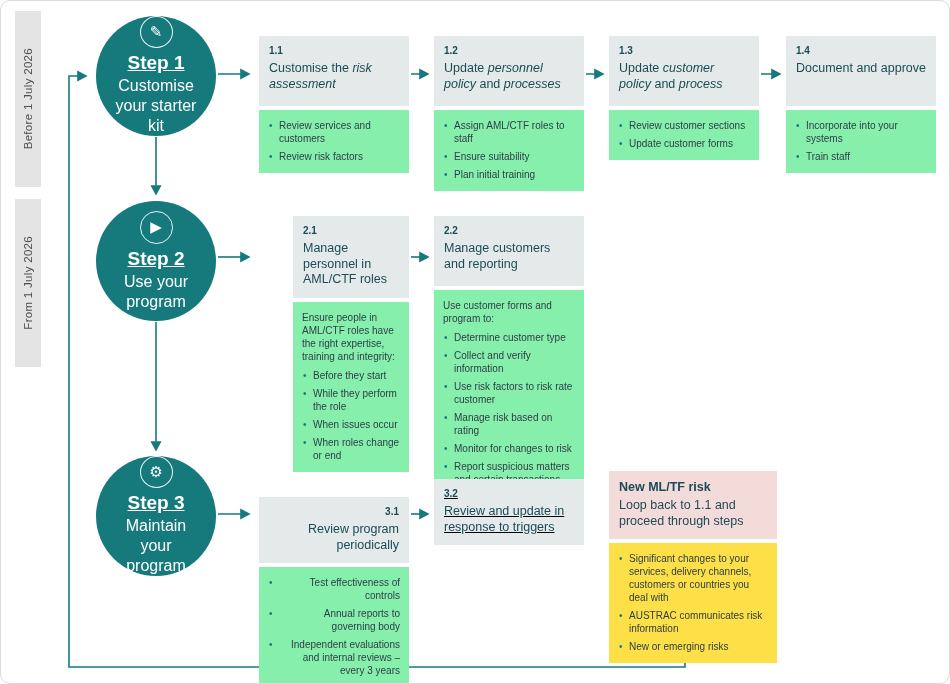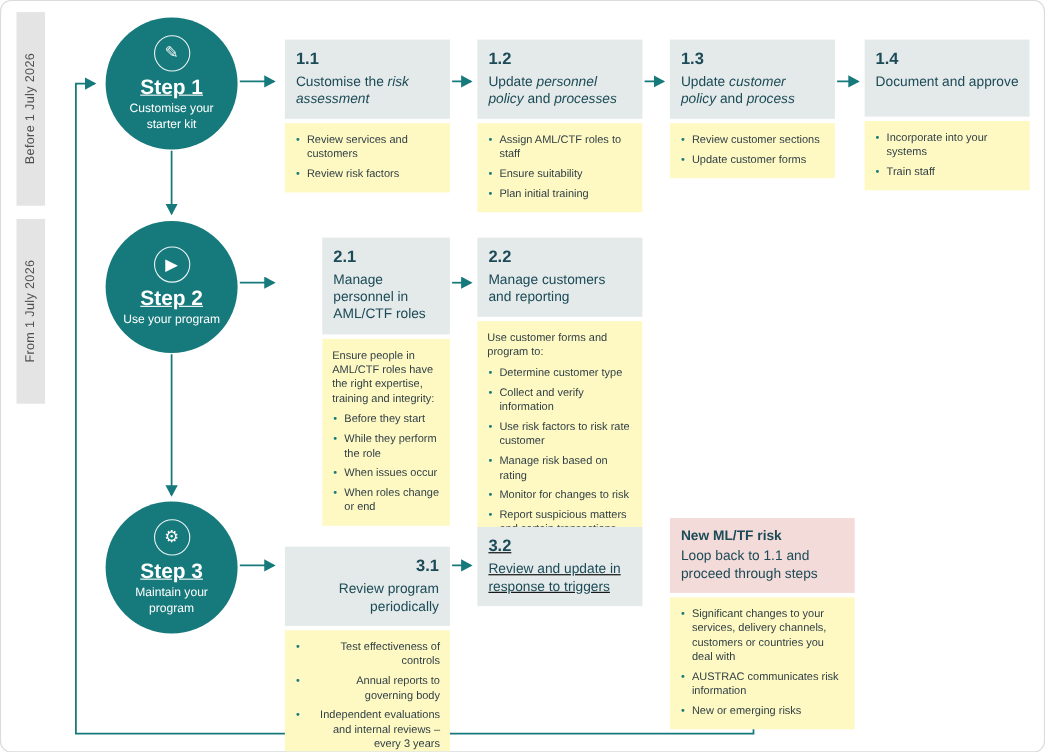--- a/index.html
+++ b/index.html
@@ -27,42 +27,42 @@
     background: #16797b; color: #ffffff; z-index: 2;
     display: flex; flex-direction: column; align-items: center; justify-content: center;
     text-align: center;
   }
   .step-icon {
     width: 33px; height: 33px; border: 1.6px solid rgba(255,255,255,.92);
     border-radius: 50%; display: flex; align-items: center; justify-content: center;
     font-size: 15px; margin-bottom: 4px;
   }
   .step-label { font-size: 19px; font-weight: bold; margin-bottom: 2px; text-decoration: underline; }
-  .step-sub { font-size: 11px; line-height: 1.25; width: 90px; }
+  .step-sub { font-size: 16px; line-height: 1.25; width: 90px; }
 
   
   .card { position: absolute; width: 150px; z-index: 2; }
   .card-head { background: #e3eae9; padding: 9px 10px 10px; }
   .h70 { min-height: 70px; }
   .h64 { min-height: 64px; }
-  .card-num { font-size: 15px; font-weight: bold; color: #1c4a57; margin-bottom: 5px; }
+  .card-num { font-size: 10px; font-weight: bold; color: #1c4a57; margin-bottom: 5px; }
   .card-title { font-size: 12.5px; color: #1c4a57; line-height: 1.25; }
   .card-title i { font-style: italic; }
-  .card-body { background: #fef9c3; margin-top: 4px; padding: 9px 9px 5px; }
+  .card-body { background: #86efac; margin-top: 4px; padding: 9px 9px 5px; }
   .card-intro { font-size: 10px; color: #2f3e45; line-height: 1.3; margin-bottom: 6px; }
   .bullets { list-style: none; }
   .bullets li {
     position: relative; padding-left: 11px; font-size: 10px; color: #2f3e45;
     line-height: 1.3; margin-bottom: 5px;
   }
   .bullets li::before { content: "•"; position: absolute; left: 1px; color: #16797b; }
 
   
   .pink .card-head { background: #f3dbd9; }
-  .pink .card-body { background: #fef9c3; }
+  .pink .card-body { background: #fde047; }
   .loop-title { font-size: 12.5px; font-weight: bold; color: #1c4a57; margin-bottom: 4px; }
   .loop-sub { font-size: 12.5px; color: #1c4a57; line-height: 1.25; }
 </style>
 </head>
 <body>
 
 <div class="canvas">
 
   <svg class="arrows" width="950" height="684">
     <defs>

